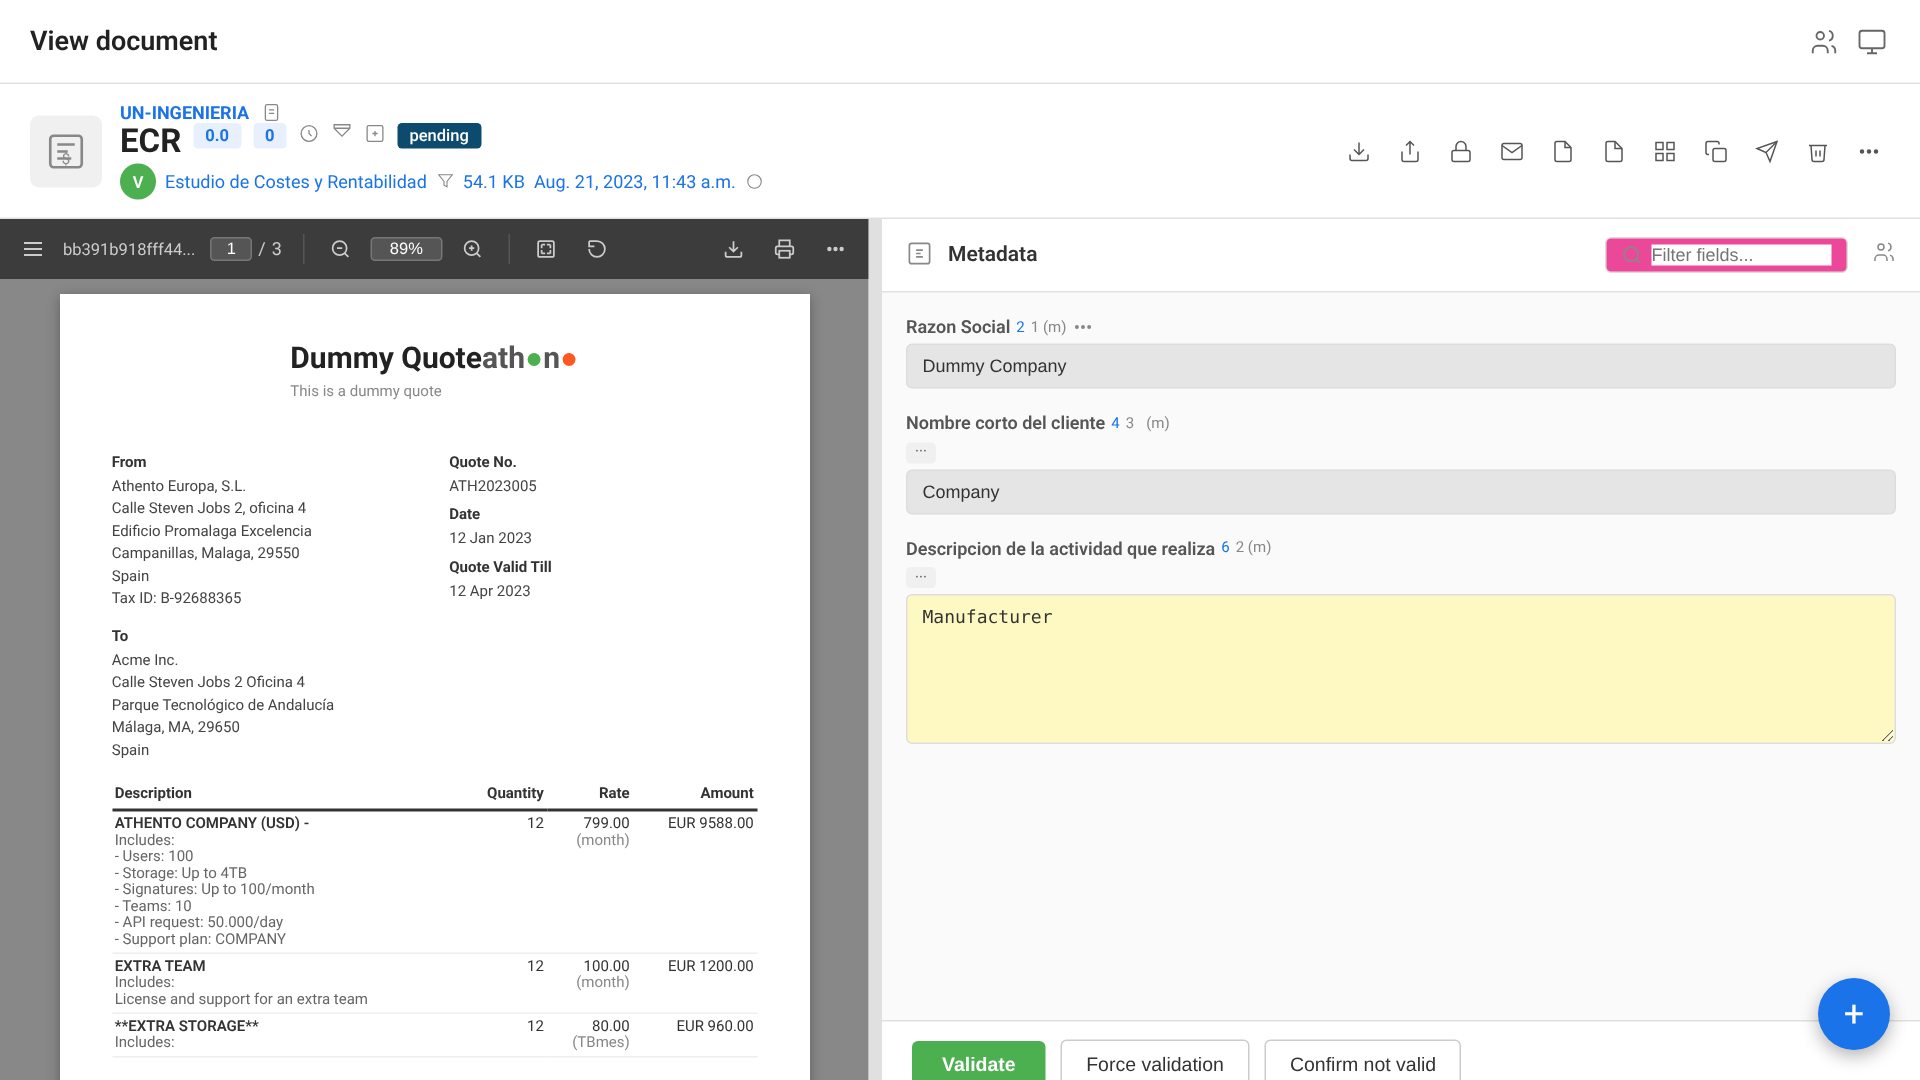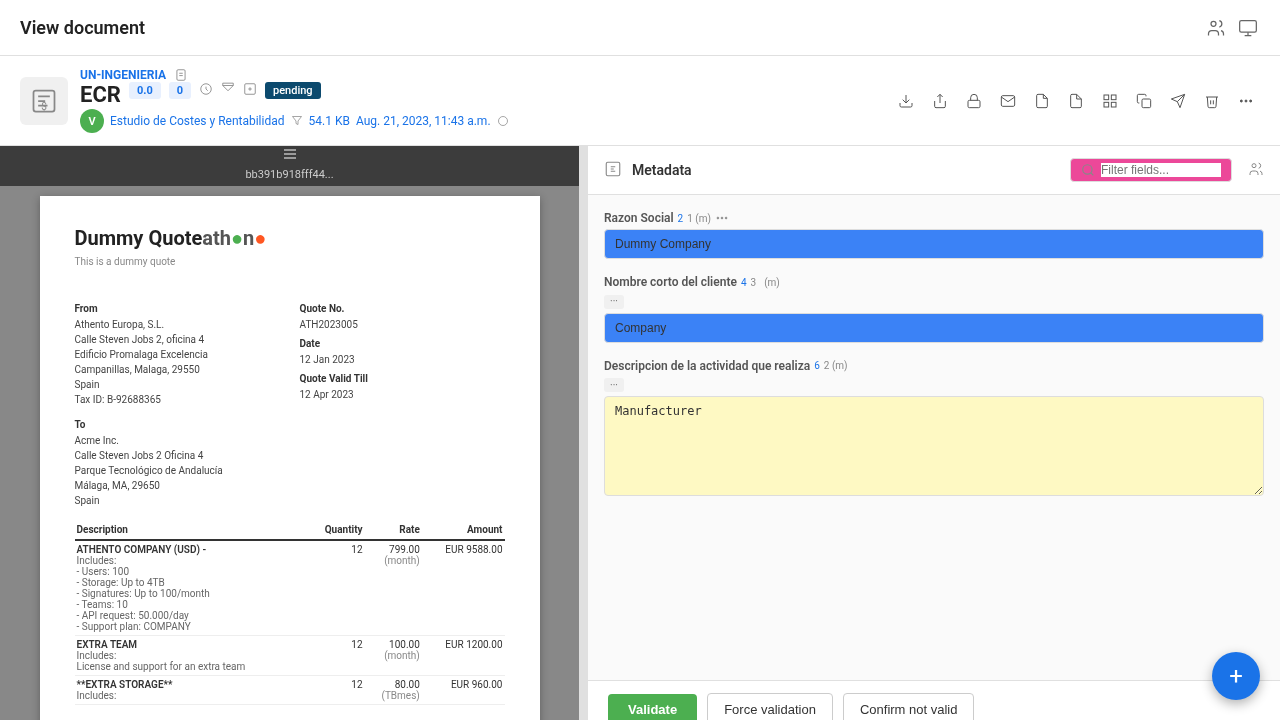--- a/index.html
+++ b/index.html
@@ -24,58 +24,58 @@
     .doc-meta-sub span { color: #1a73e8; }
     .avatar-sm { width: 24px; height: 24px; border-radius: 50%; background: #4caf50; color: white; font-size: 11px; display: flex; align-items: center; justify-content: center; font-weight: 600; }
     .doc-toolbar-icons { display: flex; align-items: center; gap: 6px; margin-left: auto; }
     .toolbar-icon { width: 28px; height: 28px; display: flex; align-items: center; justify-content: center; cursor: pointer; color: #555; border-radius: 4px; }
 
     
     .main-layout { display: flex; height: calc(720px - 56px - 72px); }
 
     
     .pdf-viewer { width: 580px; min-width: 580px; background: #fff; border-right: 1px solid #e0e0e0; display: flex; flex-direction: column; }
-    .pdf-toolbar { background: #3c3c3c; height: 40px; display: flex; align-items: center; padding: 0 8px; gap: 6px; color: #ccc; font-size: 12px; flex-direction: column; }
+    .pdf-toolbar { background: #3c3c3c; height: 40px; display: flex; align-items: center; padding: 0 8px; gap: 6px; color: #ccc; font-size: 12px; }
     .pdf-toolbar-icon { width: 28px; height: 28px; display: flex; align-items: center; justify-content: center; cursor: pointer; color: #ccc; border-radius: 3px; }
     .pdf-page-info { display: flex; align-items: center; gap: 4px; color: #ccc; font-size: 12px; margin: 0 4px; }
     .pdf-page-num { background: #555; border: 1px solid #777; border-radius: 3px; padding: 1px 6px; color: #fff; font-size: 12px; width: 30px; text-align: center; }
     .pdf-separator { width: 1px; height: 20px; background: #555; margin: 0 4px; }
     .pdf-zoom { background: #555; border: 1px solid #777; border-radius: 3px; padding: 1px 6px; color: #fff; font-size: 12px; width: 50px; text-align: center; }
     .pdf-content { flex: 1; overflow-y: auto; background: #888; display: flex; justify-content: center; padding: 10px; }
     .pdf-page { background: #fff; width: 500px; min-height: 600px; box-shadow: 0 2px 8px rgba(0,0,0,0.3); padding: 30px 35px; font-size: 11px; }
     .pdf-page h1 { font-size: 20px; font-weight: 700; color: #222; margin-bottom: 6px; }
     .pdf-page .dummy-text { font-size: 10px; color: #888; margin-bottom: 20px; }
     .pdf-two-col { display: flex; gap: 20px; margin-bottom: 12px; }
     .pdf-col { flex: 1; }
     .pdf-col-label { font-weight: 700; font-size: 10px; margin-bottom: 3px; }
     .pdf-col-val { font-size: 10px; line-height: 1.5; color: #444; }
     .pdf-table { width: 100%; border-collapse: collapse; margin-top: 10px; font-size: 10px; }
     .pdf-table th { border-bottom: 2px solid #333; padding: 4px 2px; text-align: left; font-weight: 700; }
     .pdf-table th.right, .pdf-table td.right { text-align: right; }
     .pdf-table td { padding: 3px 2px; vertical-align: top; }
     .pdf-table tr.item-row td { border-bottom: 1px solid #eee; }
     .pdf-item-name { font-weight: 600; }
     .pdf-item-desc { color: #666; }
-    .pdf-header-row { display: flex; justify-content: flex-start; margin-bottom: 16px; }
+    .pdf-header-row { display: flex; justify-content: center; margin-bottom: 16px; }
 
     
     .right-panel { flex: 1; background: #fafafa; display: flex; flex-direction: column; overflow: hidden; }
     .right-panel-header { background: #fff; padding: 12px 16px; border-bottom: 1px solid #e0e0e0; display: flex; align-items: center; gap: 8px; }
     .right-panel-header-icon { width: 20px; height: 20px; color: #888; }
     .right-panel-title { font-size: 14px; font-weight: 600; color: #333; flex: 1; }
     .search-box { display: flex; align-items: center; gap: 6px; border: 1px solid #ddd; border-radius: 4px; padding: 4px 10px; background: #ec4899; }
     .search-box input { border: none; outline: none; font-size: 12px; color: #333; width: 120px; }
     .right-panel-actions { margin-left: 8px; }
     .right-panel-content { flex: 1; overflow-y: auto; padding: 16px; }
     .field-group { margin-bottom: 16px; }
     .field-label { font-size: 12px; font-weight: 600; color: #555; margin-bottom: 4px; display: flex; align-items: center; gap: 4px; }
     .field-label .field-tag { font-size: 10px; color: #888; font-weight: 400; }
     .field-label .field-tag-blue { font-size: 10px; color: #1a73e8; font-weight: 400; }
     .field-dots { display: inline-flex; align-items: center; justify-content: center; width: 20px; height: 14px; background: #f0f0f0; border-radius: 3px; font-size: 10px; color: #666; cursor: pointer; margin-bottom: 4px; }
-    .field-input { width: 100%; border: 1px solid #ddd; border-radius: 4px; padding: 7px 10px; font-size: 12px; color: #333; background: #3b82f6; outline: none; }
+    .field-input { width: 100%; border: 1px solid #ddd; border-radius: 4px; padding: 7px 10px; font-size: 12px; color: #333; background: #e5e5e5; outline: none; }
     .field-textarea { width: 100%; border: 1px solid #ddd; border-radius: 4px; padding: 7px 10px; font-size: 12px; color: #333; background: #fef9c3; outline: none; resize: vertical; min-height: 100px; }
 
     
     .bottom-bar { background: #fff; border-top: 1px solid #e0e0e0; padding: 12px 20px; display: flex; align-items: center; gap: 10px; }
     .btn-validate { background: #4caf50; color: #fff; border: none; border-radius: 4px; padding: 8px 20px; font-size: 13px; font-weight: 600; cursor: pointer; }
     .btn-secondary { background: #fff; color: #333; border: 1px solid #ccc; border-radius: 4px; padding: 8px 16px; font-size: 13px; cursor: pointer; }
     .fab { position: absolute; bottom: 20px; right: 20px; width: 48px; height: 48px; border-radius: 50%; background: #1a73e8; color: #fff; display: flex; align-items: center; justify-content: center; font-size: 24px; cursor: pointer; box-shadow: 0 4px 12px rgba(0,0,0,0.3); }
 
     .split-handle { width: 8px; background: #e0e0e0; cursor: col-resize; }
   </style>

